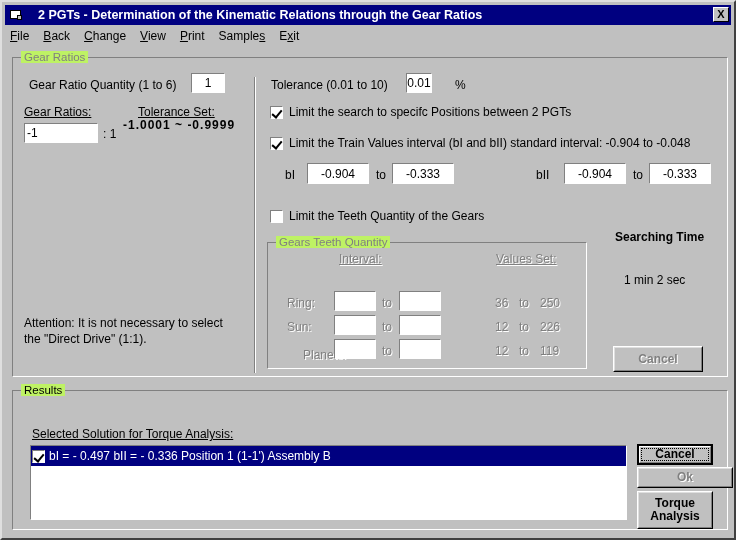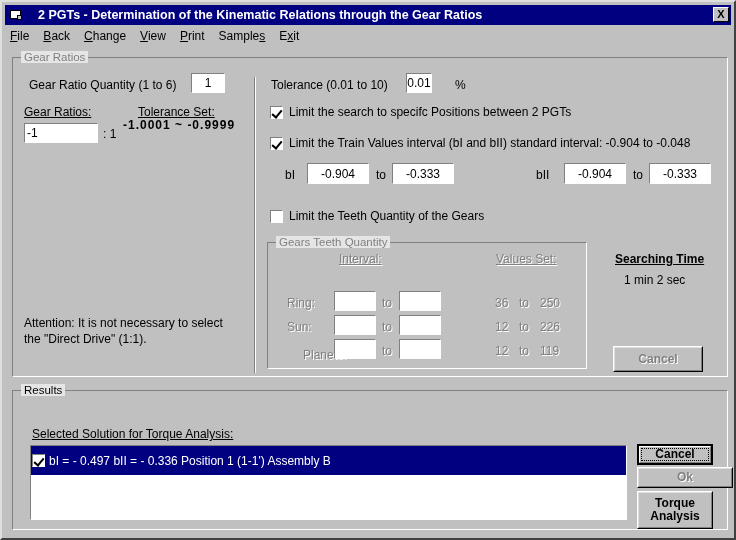--- a/index.html
+++ b/index.html
@@ -34,21 +34,21 @@
   
   .menubar{position:absolute;left:3px;top:25px;width:726px;height:18px;
            display:flex;align-items:center;padding-left:5px;box-sizing:border-box;}
   .menuitem{font-size:12px;margin-right:14px;white-space:nowrap;}
   .menuitem u{text-decoration:underline;}
 
   
   .group{position:absolute;box-sizing:border-box;
          border-left:1px solid #808080;border-top:1px solid #808080;
          border-right:1px solid #ffffff;border-bottom:1px solid #ffffff;}
-  .group .glabel{position:absolute;top:-7px;left:8px;background:#e5e5e5;
+  .group .glabel{position:absolute;top:-7px;left:8px;background:#bef264;
                  padding:0 3px;font-size:11.5px;color:#808080;white-space:nowrap;}
 
   .vsep{position:absolute;width:0;border-left:1px solid #808080;
         border-right:1px solid #ffffff;}
 
   
   .lbl{position:absolute;white-space:nowrap;font-size:12px;}
   .lbl.u{text-decoration:underline;}
   .lbl.bold{font-weight:bold;}
   .lbl.dis{color:#808080;text-shadow:1px 1px 0 #ffffff;}
@@ -88,21 +88,21 @@
        border-right:1px solid #808080;border-bottom:1px solid #808080;}
   .btn .focusring{position:absolute;left:2px;top:2px;right:2px;bottom:2px;
        border:1px dotted #000;pointer-events:none;}
   .btn .lbl2{position:relative;z-index:2;}
 
   
   .listbox{position:absolute;background:#fff;box-sizing:border-box;
        border-left:1px solid #808080;border-top:1px solid #808080;
        border-right:1px solid #ffffff;border-bottom:1px solid #ffffff;
        overflow:hidden;}
-  .listrow{display:flex;align-items:center;height:29px;background:#000080;color:#fff;
+  .listrow{display:flex;align-items:center;height:20px;background:#000080;color:#fff;
        font-size:12px;white-space:nowrap;padding-left:1px;}
   .listrow .cbox{margin-right:4px;}
   .listrow .cbox.checked::after{border-right-color:#000;border-bottom-color:#000;}
 </style>
 </head>
 <body>
 
 <div id="app">
 
   <div class="titlebar">
@@ -220,21 +220,21 @@
       <span></span>
     </div>
   <div class="lbl dis" style="left:380px;top:342px;">to</div>
   <div class="edit center dis" style="left:397px;top:337px;width:42px;height:20px;">
       <span></span>
     </div>
   <div class="lbl dis" style="left:493px;top:342px;">12</div>
   <div class="lbl dis" style="left:517px;top:342px;">to</div>
   <div class="lbl dis" style="left:538px;top:342px;">119</div>
 
-  <div class="lbl bold" style="left:613px;top:250px;text-decoration:underline;">Searching  Time</div>
+  <div class="lbl bold" style="left:613px;top:228px;">Searching  Time</div>
   <div class="lbl" style="left:622px;top:271px;">1 min  2 sec</div>
 
   <div class="btn disabled" style="left:611px;top:344px;width:90px;height:26px;">
     <span class="inner"></span>
     <span class="lbl2">Cancel</span>
   </div>
 
   <div class="group" style="left:10px;top:388px;width:716px;height:140px;">
     <div class="glabel" style="color:#000;">Results</div>
   </div>

